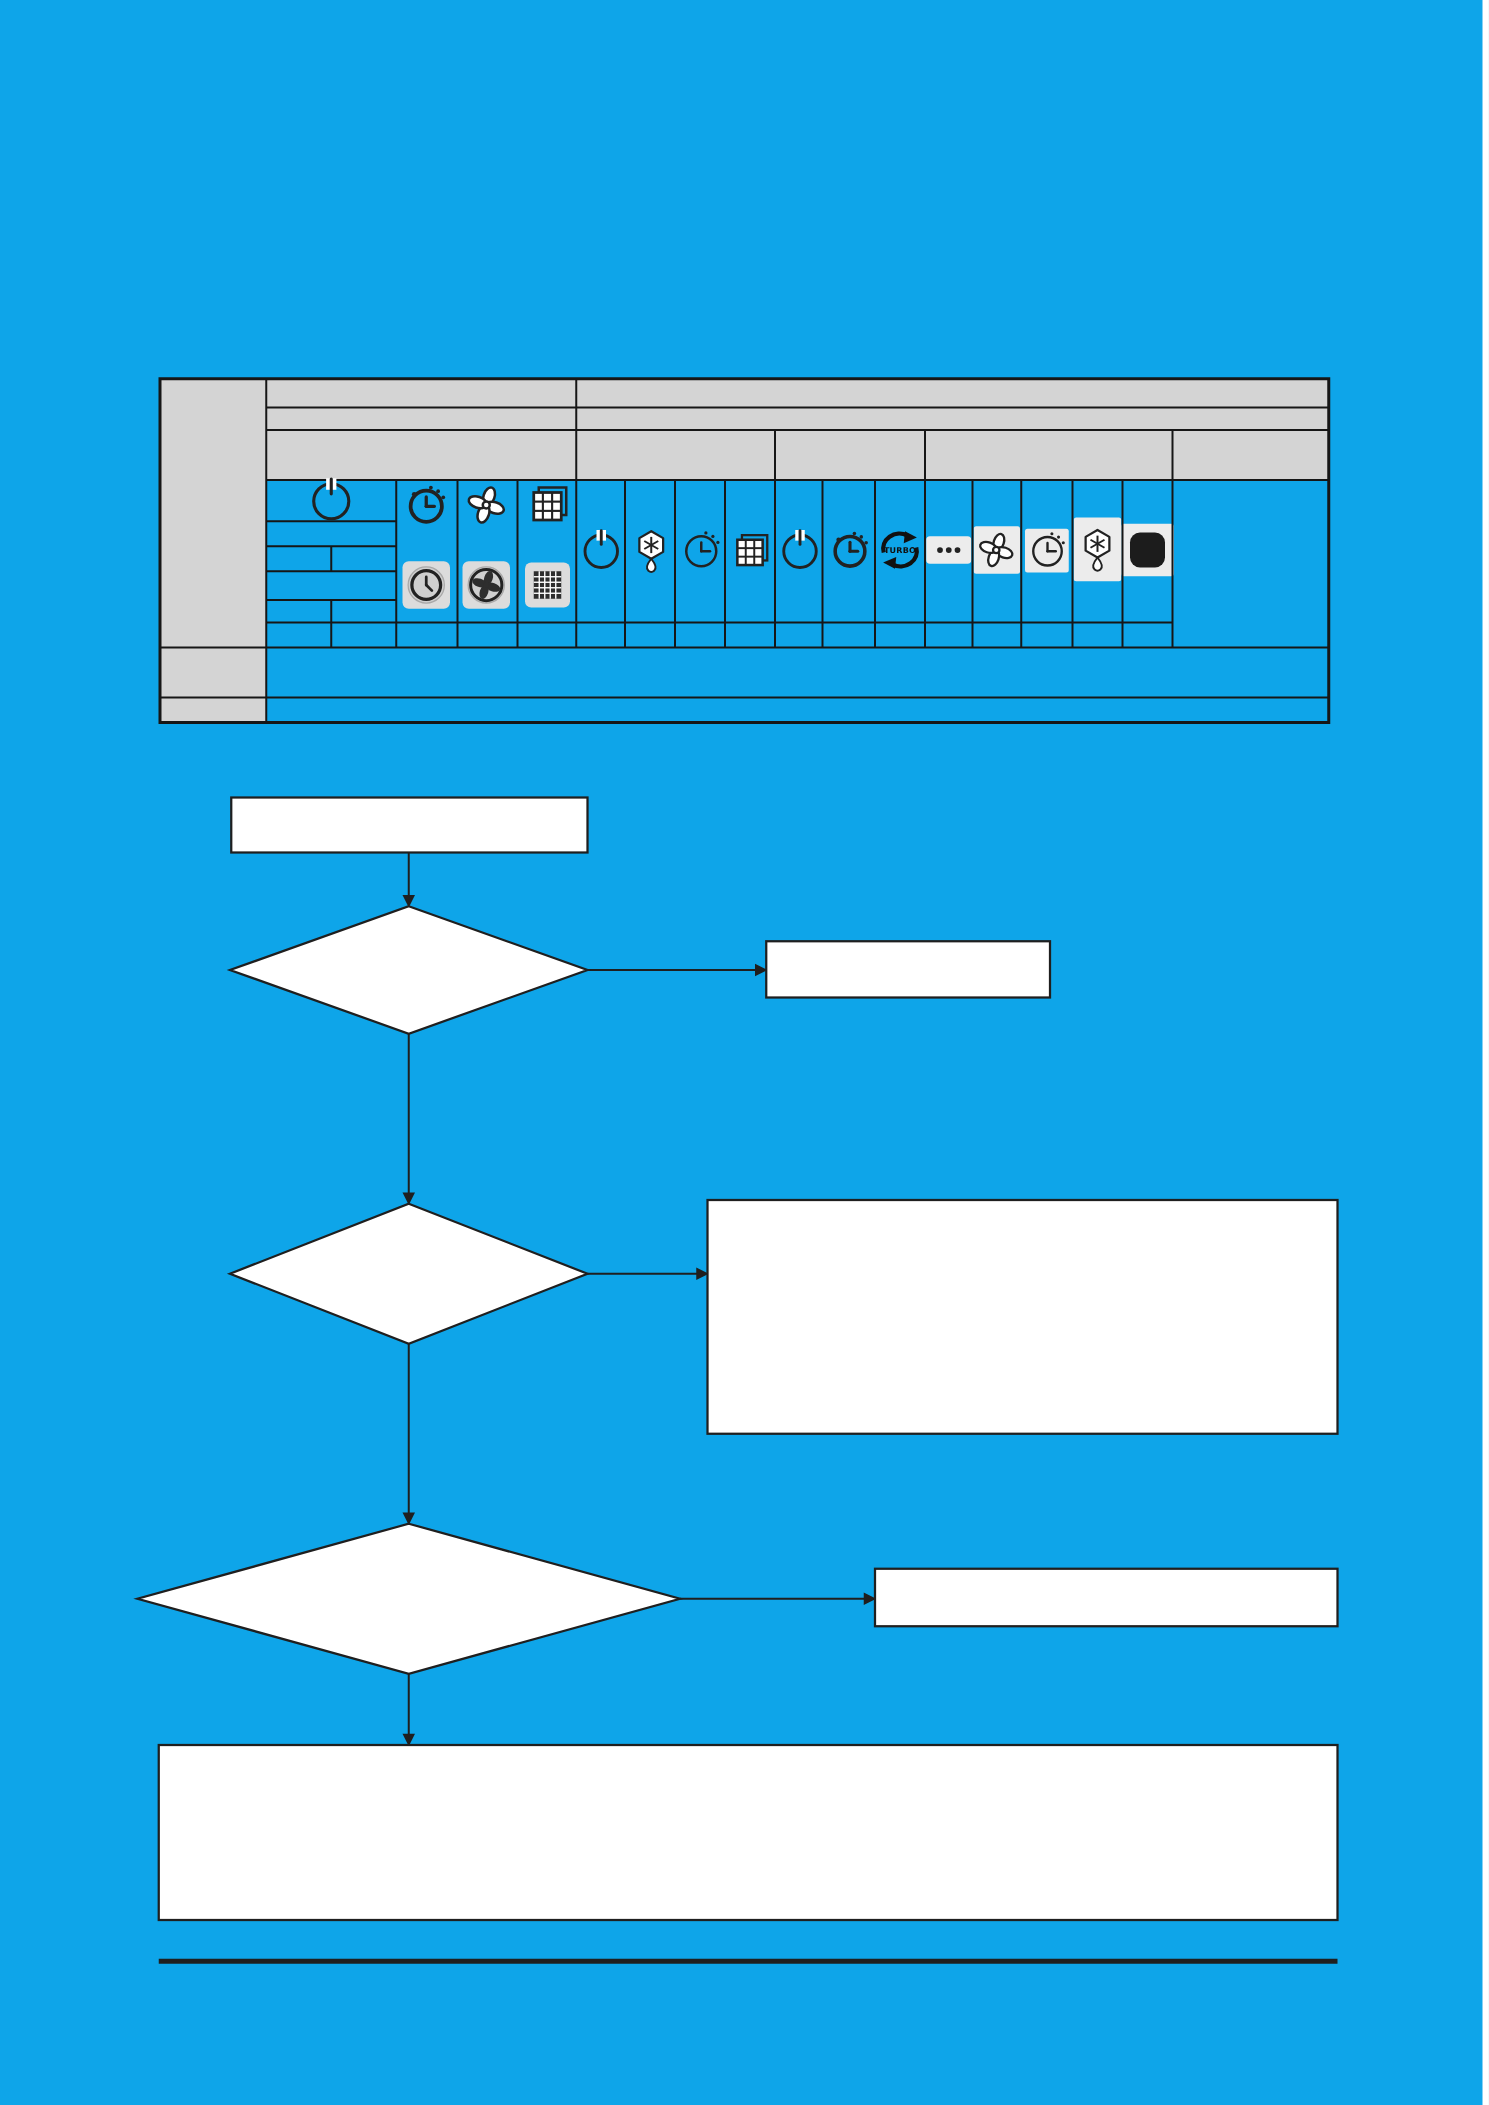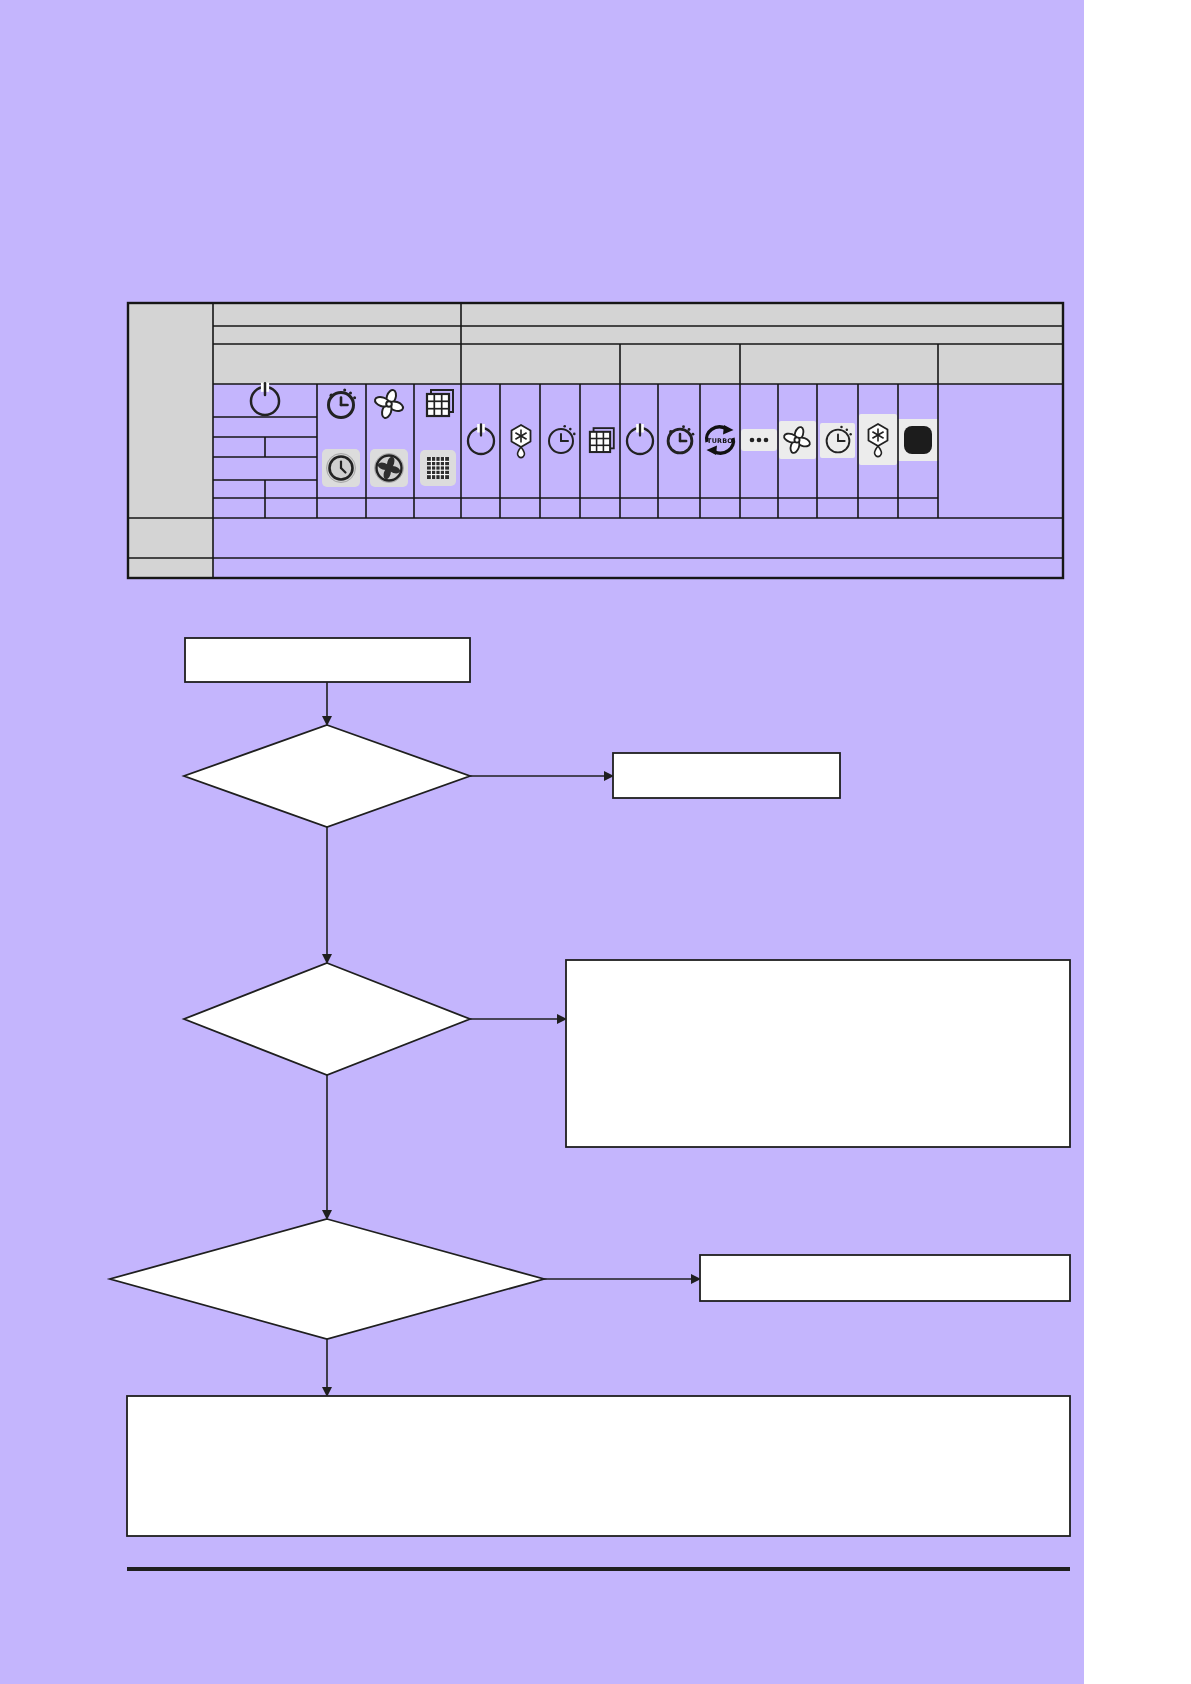--- a/index.html
+++ b/index.html
@@ -1,17 +1,17 @@
 <!DOCTYPE html>
 <html><head>
 <meta charset="utf-8">
 <style>
   html,body { margin:0; padding:0; background:#ffffff; }
   body { font-family: "Liberation Sans", sans-serif; }
-  .page { position:relative; width:1084px; height:1684px; background:#c4b5fd; overflow:hidden; }
+  .page { position:relative; width:1186px; height:1684px; background:#0ea5e9; overflow:hidden; }
   svg { display:block; }
   .turbo-text { font-family:"DejaVu Sans", sans-serif; font-size:6.4px; font-weight:bold; letter-spacing:.2px; fill:#111; }
   .node-label { font-family:"Liberation Sans", sans-serif; font-size:13px; fill:#222; }
 </style>
 </head>
 <body>
 
 <div class="page">
 <svg width="1191" height="1684" viewBox="0 0 1191 1684">
 

